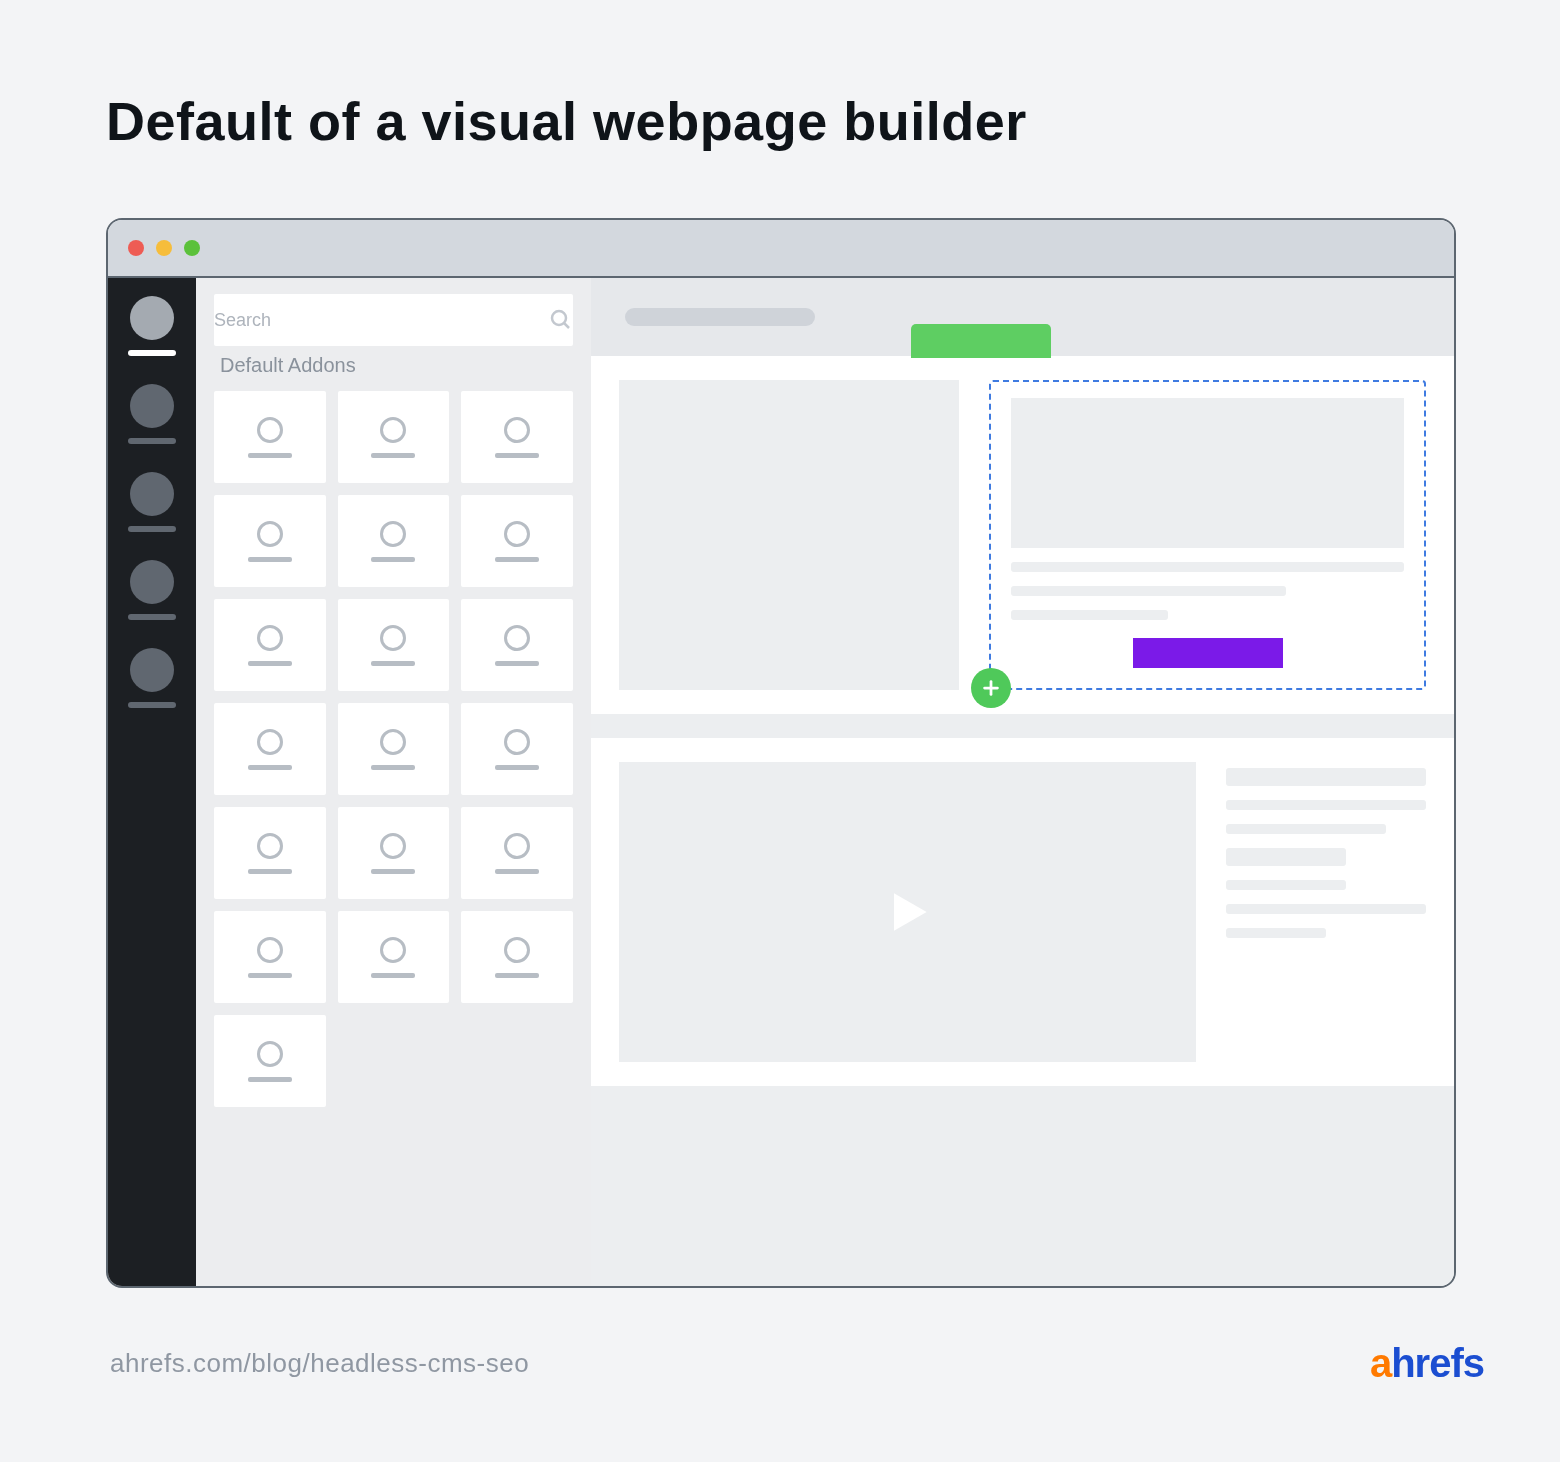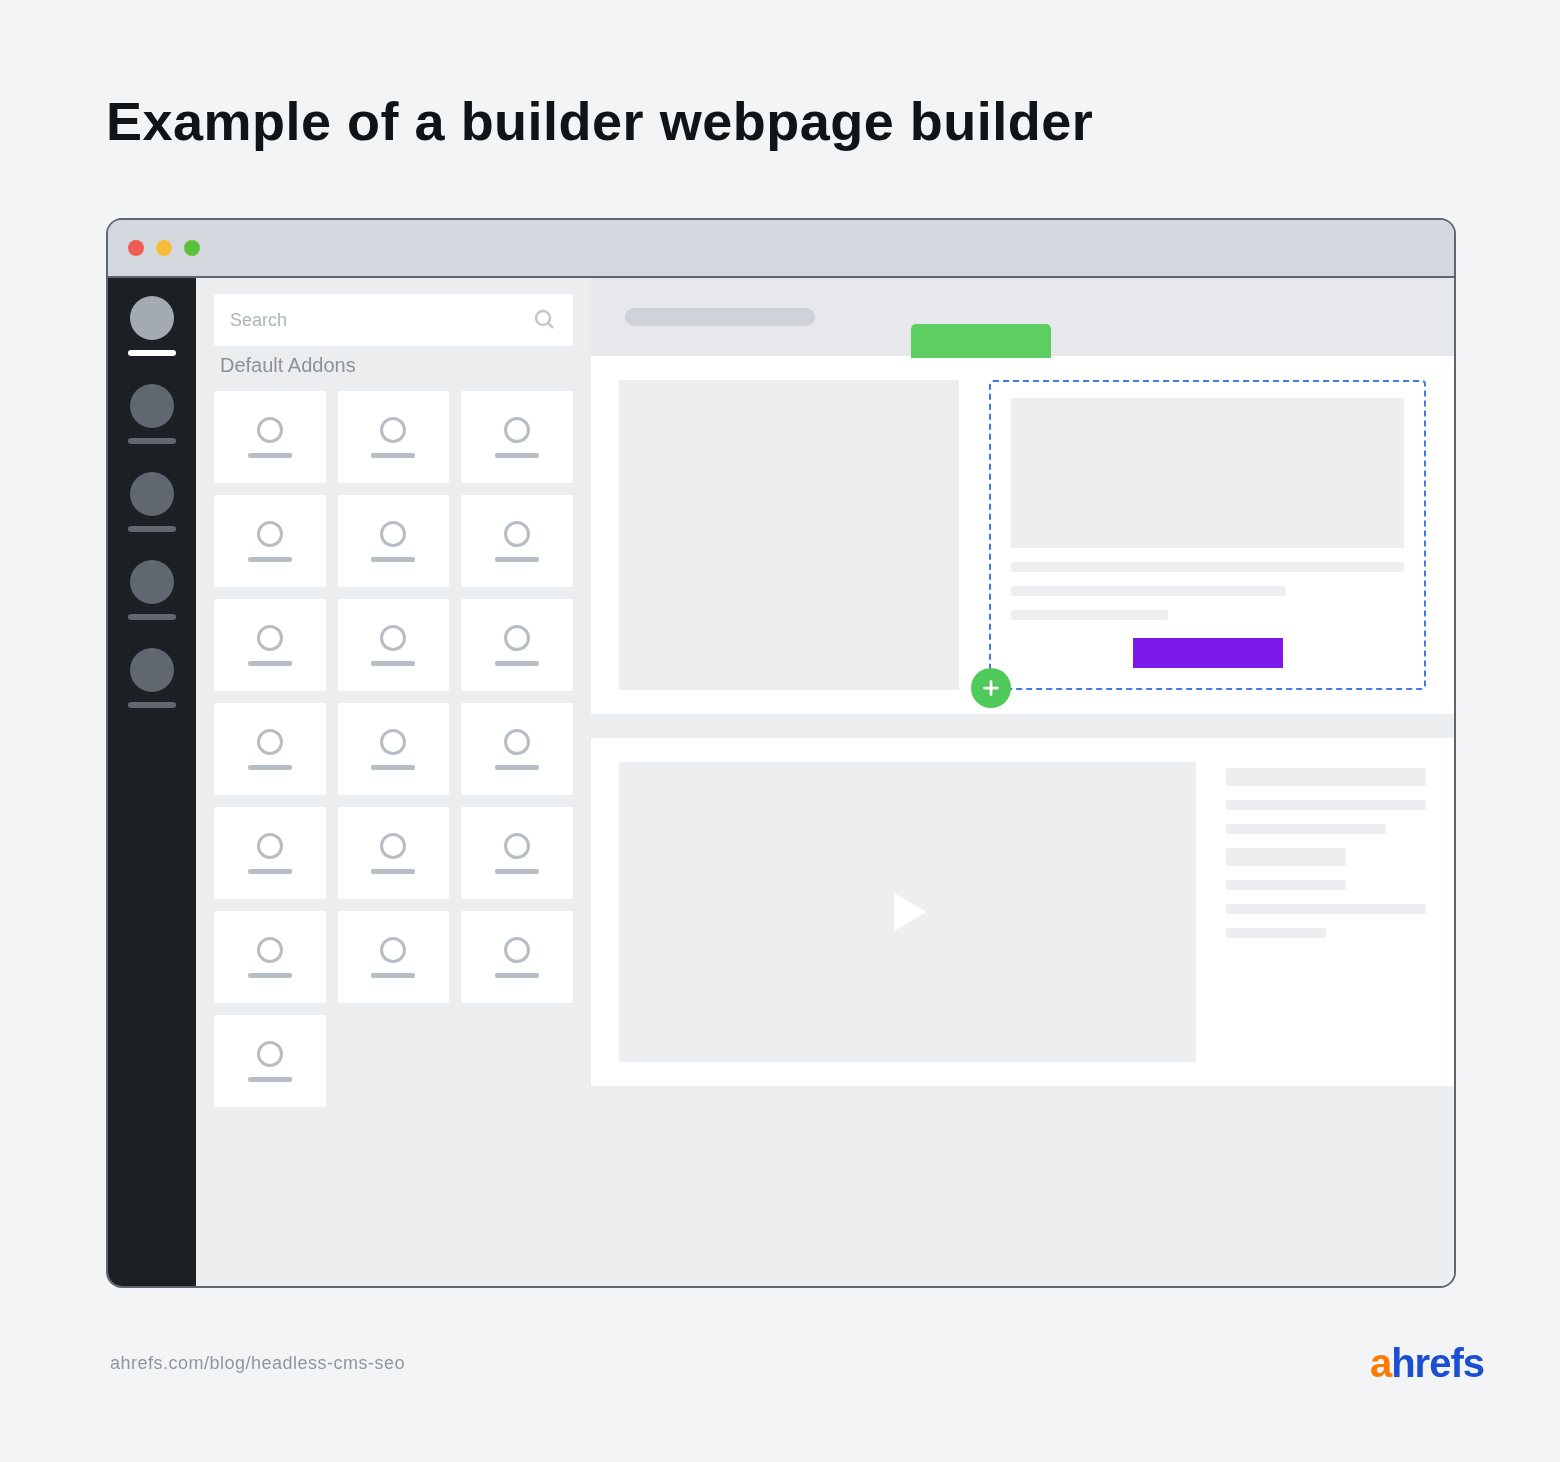--- a/index.html
+++ b/index.html
@@ -75,21 +75,21 @@
     padding: 16px 18px;
     display: flex;
     flex-direction: column;
   }
   .search {
     height: 52px;
     background: #fff;
     border-radius: 2px;
     display: flex;
     align-items: center;
-    padding: 0 16px;
+    padding: 0 0;
     justify-content: space-between;
   }
   .search input {
     border: none;
     outline: none;
     font-size: 18px;
     color: #8d95a0;
     background: transparent;
     width: 200px;
   }
@@ -203,36 +203,36 @@
 
   
   .footer {
     position:absolute;
     bottom: 76px;
     left: 110px;
     right: 76px;
     display:flex; justify-content:space-between; align-items:center;
   }
   .src {
-    font-size: 18px;
+    font-size: 26px;
     color: #8f97a2;
     letter-spacing: 0.5px;
   }
   .brand {
     font-size: 40px;
     font-weight: 800;
     letter-spacing: -1px;
   }
   .brand .a { color:#ff7a00; }
   .brand .rest { color:#1b4ed1;text-align:right; }
 </style>
 </head>
 <body>
 
-<div class="title">Example of a builder webpage builder</div>
+<div class="title">Default of a visual webpage builder</div>
 
 <div class="window">
   <div class="titlebar">
     <div class="dot red"></div>
     <div class="dot yellow"></div>
     <div class="dot green"></div>
   </div>
   <div class="body">
 
     <div class="sidebar">

